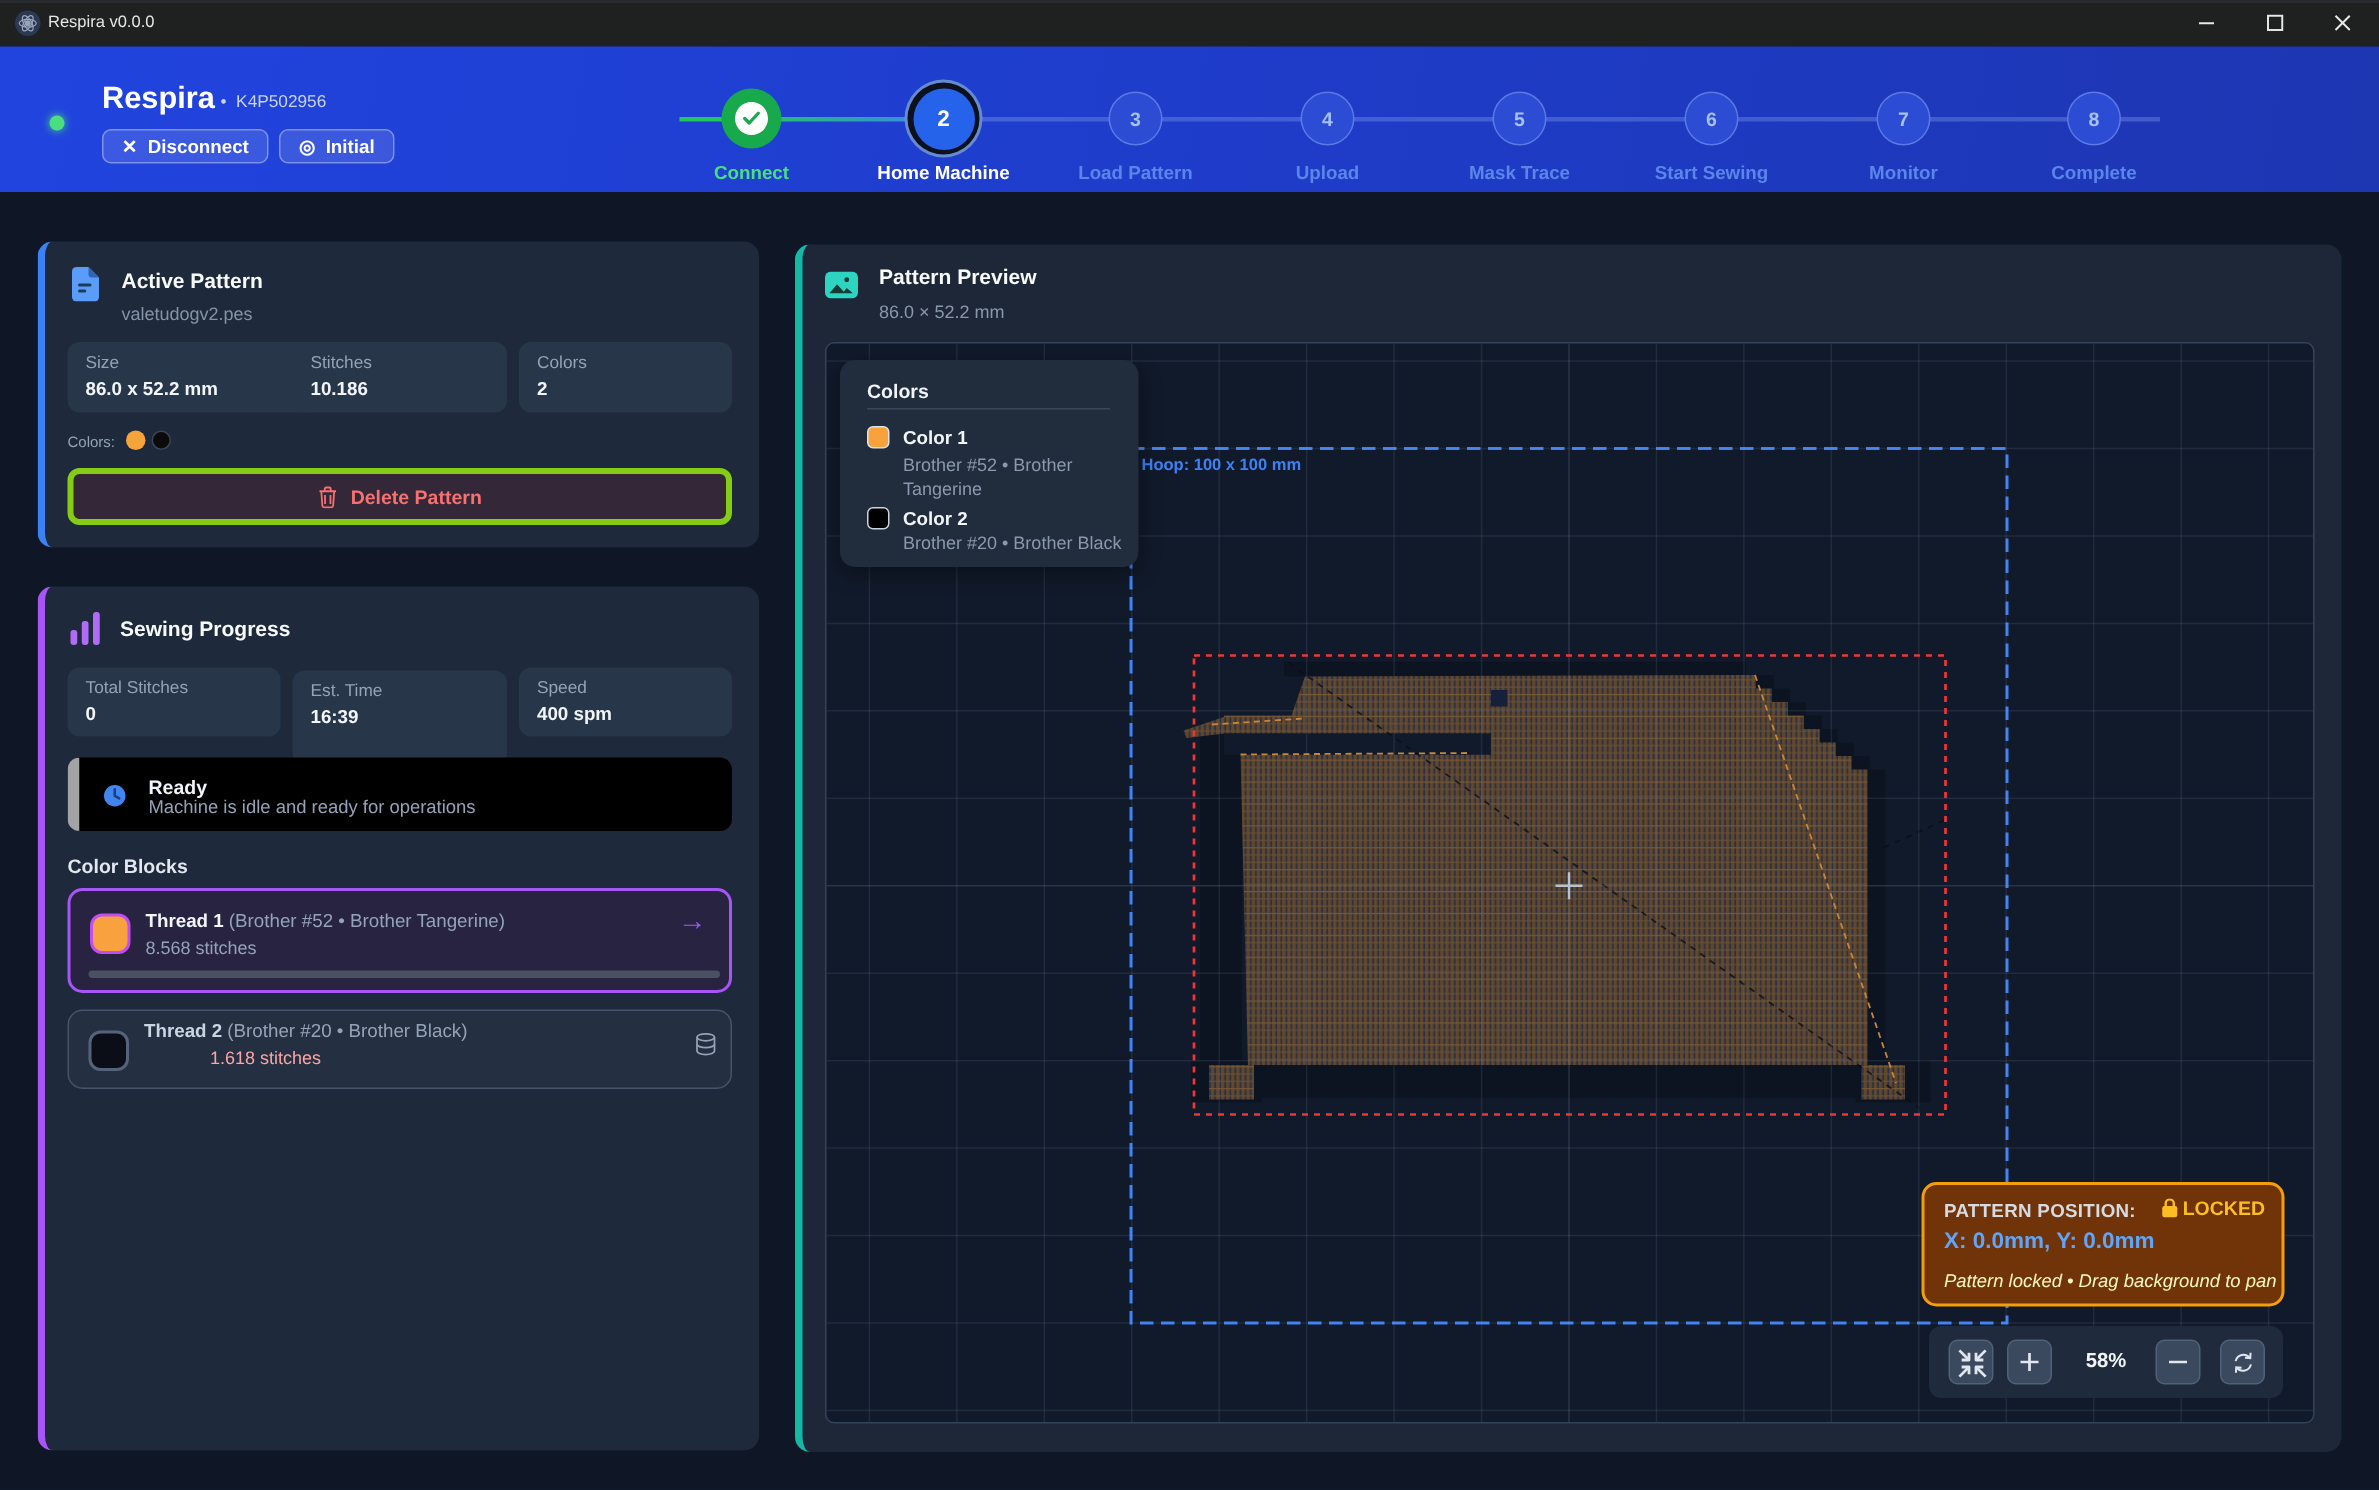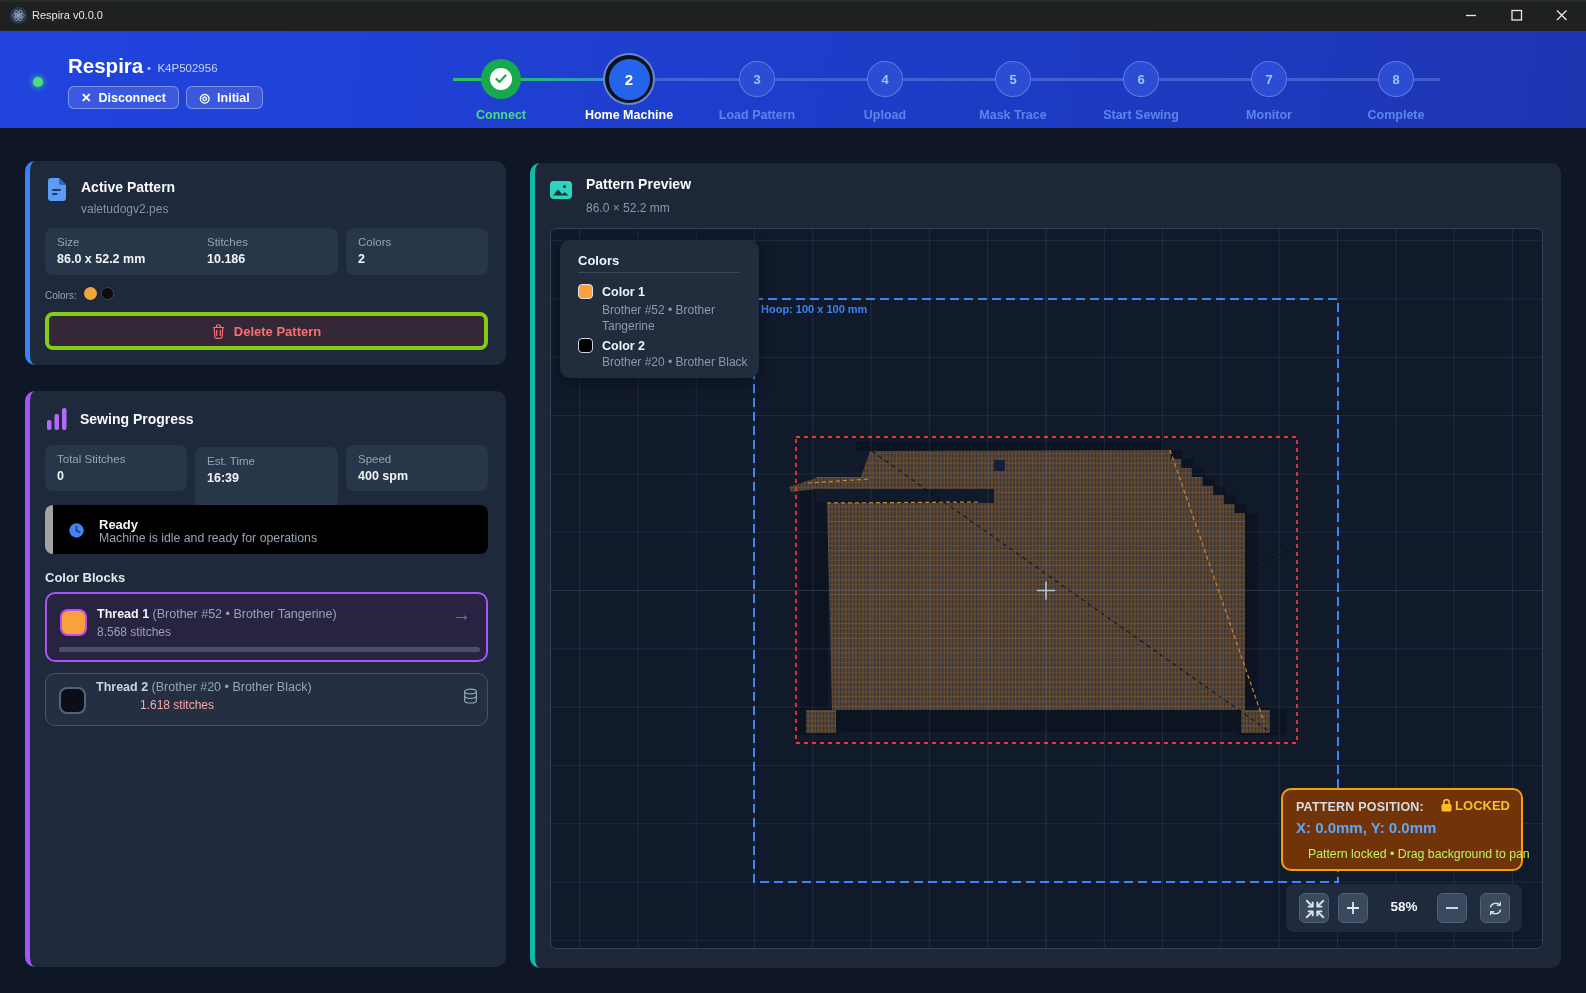--- a/index.html
+++ b/index.html
@@ -251,21 +251,21 @@
  <div class="abs" style="left:42px; top:99px; font-size:12.5px; font-weight:bold; color:#f1f5f9;">Color 2</div>
  <div class="abs" style="left:42px; top:115px; font-size:12px; white-space:nowrap; color:#8a99ad;">Brother #20 • Brother Black</div>
 </div>
     <div class="abs" style="left:730px; top:559px; width:242px; height:83px; background:#703408; border:2px solid #f59e0b; border-radius:10px;">
  <div class="abs" style="left:13px; top:10px; font-size:12.5px; font-weight:bold; letter-spacing:0.2px; color:#d6dbe3; white-space:nowrap;">PATTERN POSITION:</div>
  <div class="abs" style="right:11px; top:8px; font-size:13px; font-weight:bold; color:#fbbf24; white-space:nowrap;"><svg width="11" height="13" viewBox="0 0 11 13" style="vertical-align:-2px">
             <rect x="0.5" y="5" width="10" height="7.5" rx="1.5" fill="#fbbf24"></rect>
             <path d="M2.8 5 v-1.7 a2.7 2.7 0 0 1 5.4 0 V5" stroke="#fbbf24" stroke-width="1.6" fill="none"></path>
           </svg> LOCKED</div>
  <div class="abs" style="left:13px; top:29px; font-size:15px; font-weight:bold; color:#60a5fa; white-space:nowrap;">X: 0.0mm, Y: 0.0mm</div>
- <div class="abs" style="left:13px; top:57px; font-size:12.3px; color:#bef264; white-space:nowrap;margin-left:12px;">Pattern locked • Drag background to pan</div>
+ <div class="abs" style="left:13px; top:57px; font-size:12.3px; font-style:italic; color:#fef9c3; white-space:nowrap;">Pattern locked • Drag background to pan</div>
 </div>
     <div class="abs" style="left:735px; top:655px; width:236px; height:48px; background:#1f2a3c; border-radius:8px;">
  <div class="abs" style="left:13px; top:9px; width:30px; height:30px; background:#3a495e; border:1px solid #50617a; border-radius:6px;">
    <svg width="28" height="28" viewBox="0 0 24 24" style="margin:1px">
             <g stroke="#dfe6ee" stroke-width="1.6" fill="none" stroke-linejoin="round">
               <line x1="4.5" y1="4.5" x2="10" y2="10"></line>
               <polyline points="10,5.8 10,10 5.8,10"></polyline>
               <line x1="19.5" y1="4.5" x2="14" y2="10"></line>
               <polyline points="18.2,10 14,10 14,5.8"></polyline>
               <line x1="4.5" y1="19.5" x2="10" y2="14"></line>

